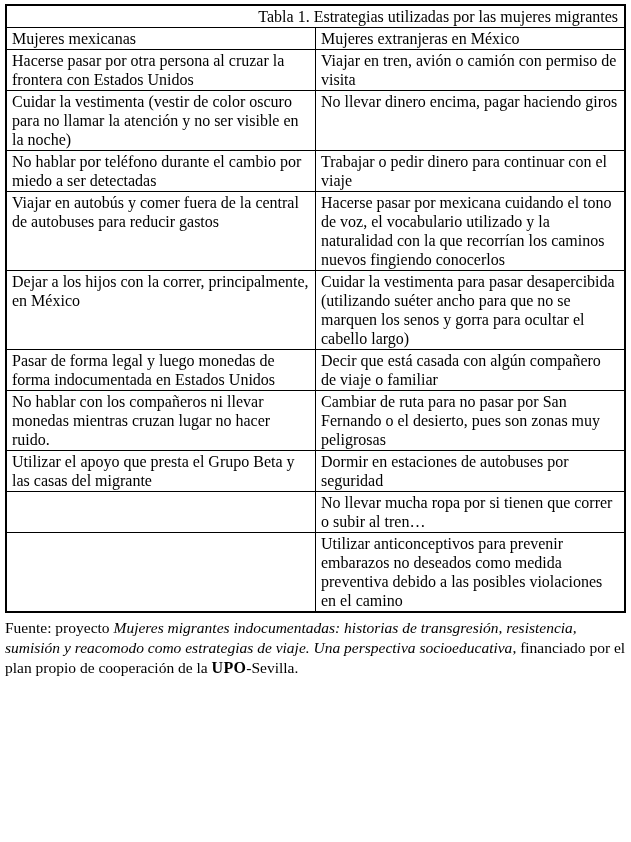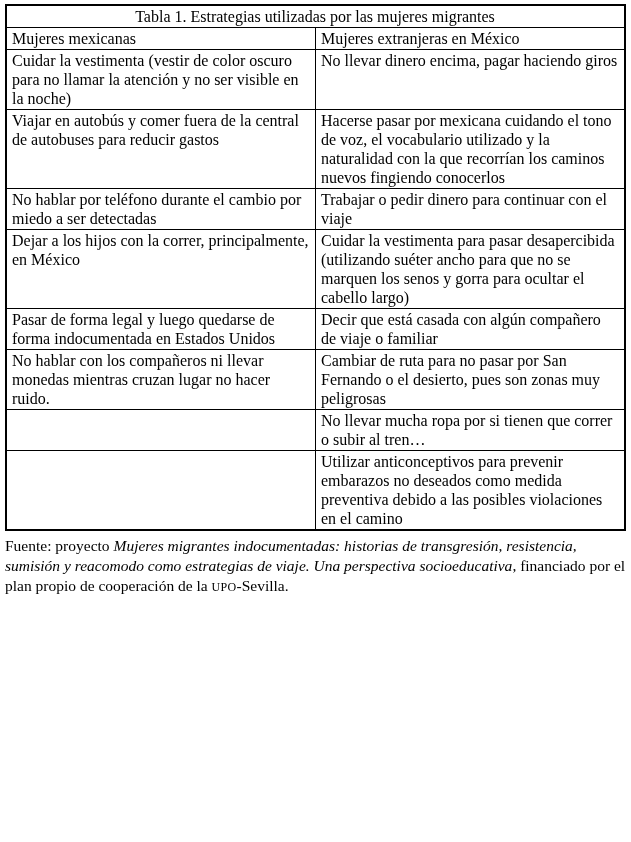--- a/index.html
+++ b/index.html
@@ -32,75 +32,84 @@
     padding: 1px 6px 1px 5px;
     box-sizing: border-box;
     overflow: hidden;
   }
   table.strategies-table {
     border: 2px solid #000000;
   }
   td.col-left  { width: 280px; }
   td.col-right { width: 341px; }
   td.table-title-cell {
-    text-align: center;
+    text-align: right;
     padding-left: 5px;
   }
   th.col-header {
     text-align: left;
   }
   p.source-note {
     margin: 5px 0 0 0;
     font-size: 15.5px;
     line-height: 20px;
     text-align: left;
   }
   .italic { font-style: italic; }
   .smallcaps {
-    font-size: 12px;
+    font-size: 16px;
     letter-spacing: 0.3px;
+    font-weight: bold;
   }
 </style>
 </head>
 <body>
 
 <div class="page">
 
   <table class="strategies-table">
     <tbody>
       <tr>
         <td class="table-title-cell" colspan="2">Tabla 1. Estrategias utilizadas por las mujeres migrantes</td>
       </tr>
       <tr>
         <th class="col-header col-left">Mujeres mexicanas</th>
         <th class="col-header col-right">Mujeres extranjeras en México</th>
       </tr>
       <tr>
+        <td class="col-left">Hacerse pasar por otra persona al cruzar la frontera con Estados Unidos</td>
+        <td class="col-right">Viajar en tren, avión o camión con permiso de visita</td>
+      </tr>
+      <tr>
         <td class="col-left">Cuidar la vestimenta (vestir de color oscuro para no llamar la atención y no ser visible en la noche)</td>
         <td class="col-right">No llevar dinero encima, pagar haciendo giros</td>
+      </tr>
+      <tr>
+        <td class="col-left">No hablar por teléfono durante el cambio por miedo a ser detectadas</td>
+        <td class="col-right">Trabajar o pedir dinero para continuar con el viaje</td>
       </tr>
       <tr>
         <td class="col-left">Viajar en autobús y comer fuera de la central de autobuses para reducir gastos</td>
         <td class="col-right">Hacerse pasar por mexicana cuidando el tono de voz, el vocabulario utilizado y la naturalidad con la que recorrían los caminos nuevos fingiendo conocerlos</td>
       </tr>
       <tr>
-        <td class="col-left">No hablar por teléfono durante el cambio por miedo a ser detectadas</td>
-        <td class="col-right">Trabajar o pedir dinero para continuar con el viaje</td>
-      </tr>
-      <tr>
         <td class="col-left">Dejar a los hijos con la correr, principalmente, en México</td>
         <td class="col-right">Cuidar la vestimenta para pasar desapercibida (utilizando suéter ancho para que no se marquen los senos y gorra para ocultar el cabello largo)</td>
       </tr>
       <tr>
-        <td class="col-left">Pasar de forma legal y luego quedarse de forma indocumentada en Estados Unidos</td>
+        <td class="col-left">Pasar de forma legal y luego monedas de forma indocumentada en Estados Unidos</td>
         <td class="col-right">Decir que está casada con algún compañero de viaje o familiar</td>
       </tr>
       <tr>
         <td class="col-left">No hablar con los compañeros ni llevar monedas mientras cruzan lugar no hacer ruido.</td>
         <td class="col-right">Cambiar de ruta para no pasar por San Fernando o el desierto, pues son zonas muy peligrosas</td>
+      </tr>
+      <tr>
+        <td class="col-left">Utilizar el apoyo que presta el Grupo Beta y las casas del migrante</td>
+        <td class="col-right">Dormir en estaciones de autobuses por seguridad</td>
       </tr>
       <tr>
         <td class="col-left"></td>
         <td class="col-right">No llevar mucha ropa por si tienen que correr o subir al tren…</td>
       </tr>
       <tr>
         <td class="col-left"></td>
         <td class="col-right">Utilizar anticonceptivos para prevenir embarazos no deseados como medida preventiva debido a las posibles violaciones en el camino</td>
       </tr>
     </tbody>

